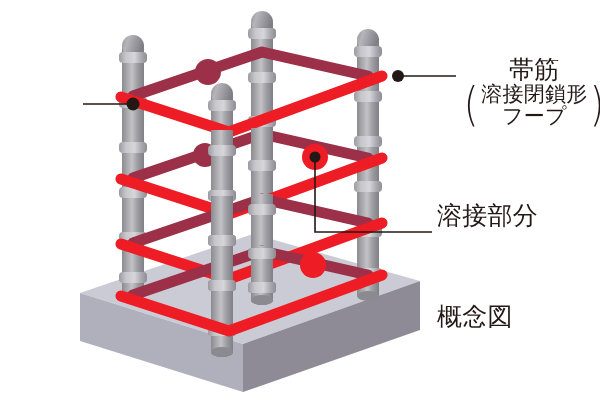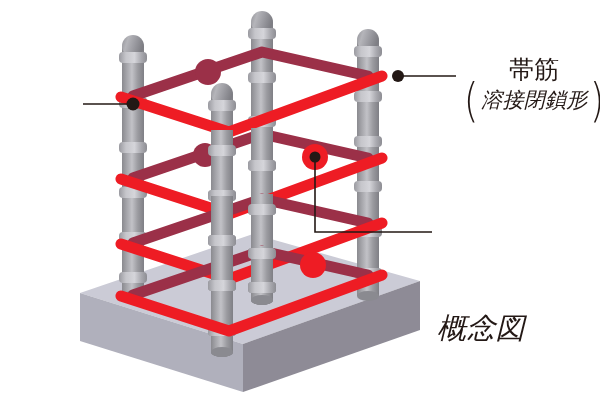--- a/index.html
+++ b/index.html
@@ -67,32 +67,30 @@
     transform: scaleX(0.82);
     display: inline-block;
     color: #231815;
   }
   .paren-inner {
     display: inline-block;
     text-align: center;
     font-size: 21px;
     line-height: 1.08;
     padding: 0 1px;
-    font-style: italic;
   }
   #label-weld {
     left: 437px;
     top: 203px;
     font-size: 25px;
   }
   #label-concept {
     left: 437px;
-    top: 313px;
-    font-size: 29px;
-    font-style: italic;
+    top: 304px;
+    font-size: 25px;
   }
 </style>
 </head>
 <body>
 
 <div id="figure-root">
 
   <svg id="diagram-svg" viewBox="0 0 600 409" xmlns="http://www.w3.org/2000/svg">
     <defs>
       <linearGradient id="rebarGrad" x1="0" y1="0" x2="1" y2="0">
@@ -283,21 +281,23 @@
     </g>
   </svg>
 
 
   <div class="label" id="label-hoop-wrap">
     <span id="label-hoop-title">帯筋</span>
     <span class="paren-row">
       <span class="paren">(</span>
       <span class="paren-inner">
         <span>溶接閉鎖形</span><br>
+        <span>フープ</span>
       </span>
       <span class="paren">)</span>
     </span>
   </div>
 
+  <div class="label" id="label-weld">溶接部分</div>
 
   <div class="label" id="label-concept">概念図</div>
 
 </div>
 
 </body></html>

